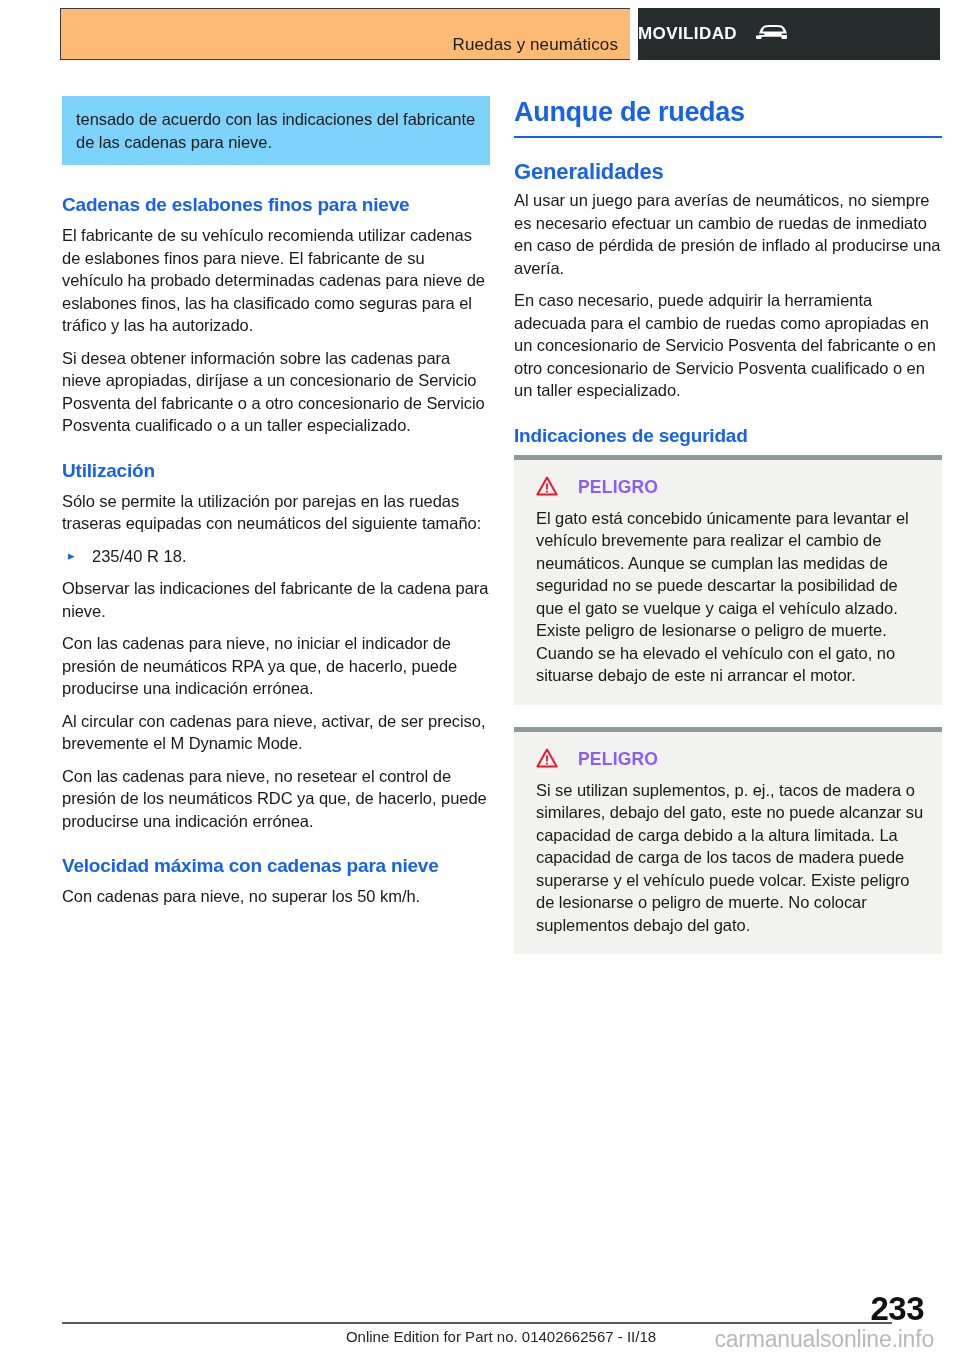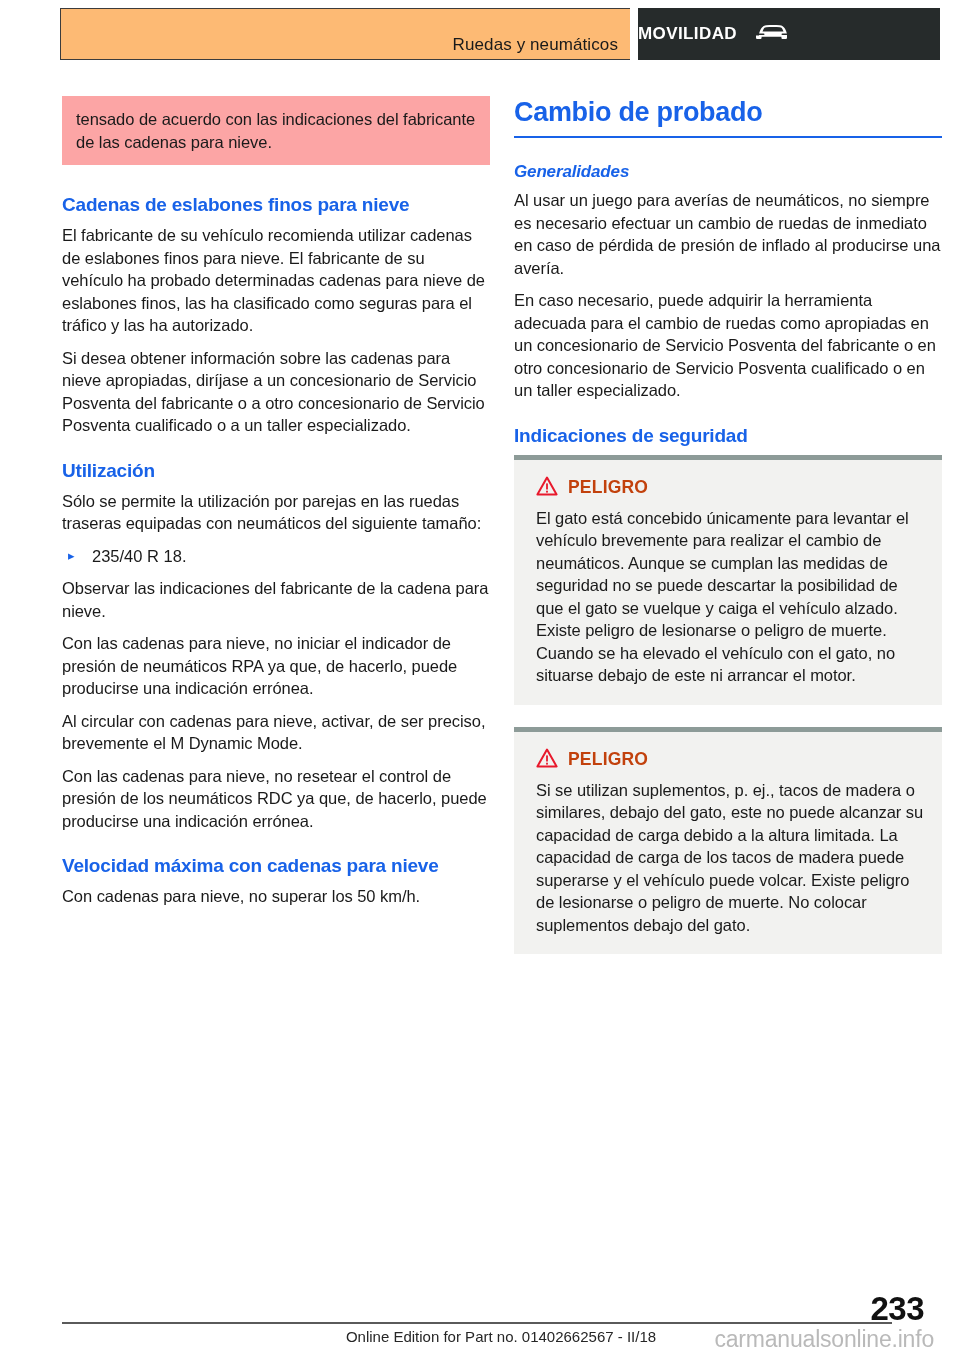--- a/index.html
+++ b/index.html
@@ -82,21 +82,21 @@
 
   
   p {
     margin: 0 0 10px 0;
     font-size: 16.5px;
     line-height: 22.5px;
     color: #1a1a1a;
     letter-spacing: -0.05px;
   }
   .lead-box {
-    background: #fca5a5;
+    background: #7dd3fc;
     padding: 12px 14px 12px 14px;
     margin-bottom: 26px;
   }
   .lead-box p {
     margin: 0;
   }
   h1.title {
     font-size: 27px;
     font-weight: bold;
     color: #1862e8;
@@ -114,27 +114,26 @@
     font-weight: bold;
     color: #1862e8;
     margin: 0 0 6px 0;
     line-height: 27px;
     letter-spacing: -0.2px;
   }
   h2.h2.spaced {
     margin-top: 20px;
   }
   h3.h3 {
-    font-size: 17px;
+    font-size: 22px;
     font-weight: bold;
     color: #1862e8;
     margin: 0 0 5px 0;
     line-height: 24px;
     letter-spacing: -0.15px;
-    font-style: italic;
   }
 
   ul.bullets {
     list-style: none;
     margin: 2px 0 10px 0;
     padding: 0;
   }
   ul.bullets li {
     display: flex;
     align-items: flex-start;
@@ -168,23 +167,23 @@
     padding: 16px 18px 18px 22px;
   }
   .warning-head {
     display: flex;
     align-items: center;
     margin-bottom: 7px;
   }
   .warning-label {
     font-size: 17.5px;
     font-weight: bold;
-    color: #c2410c;
+    color: #8b5cf6;
     letter-spacing: 0.2px;
-    margin-left: 10px;
+    margin-left: 20px;
   }
   .warning-inner p {
     margin: 0;
     font-size: 16.5px;
     line-height: 22.5px;
   }
 
   
   .footer {
     position: absolute;
@@ -274,21 +273,21 @@
       <p>Con las cadenas para nieve, no iniciar el indicador de presión de neumáticos RPA ya que, de hacerlo, puede producirse una indicación errónea.</p>
       <p>Al circular con cadenas para nieve, activar, de ser preciso, brevemente el M Dynamic Mode.</p>
       <p>Con las cadenas para nieve, no resetear el control de presión de los neumáticos RDC ya que, de hacerlo, puede producirse una indicación errónea.</p>
 
       <h2 class="h2 spaced">Velocidad máxima con cadenas para nieve</h2>
       <p>Con cadenas para nieve, no superar los 50 km/h.</p>
     </div>
 
     <div class="col">
 
-      <h1 class="title">Cambio de probado</h1>
+      <h1 class="title">Aunque de ruedas</h1>
       <hr class="title-rule">
 
       <h3 class="h3">Generalidades</h3>
       <p>Al usar un juego para averías de neumáticos, no siempre es necesario efectuar un cambio de ruedas de inmediato en caso de pérdida de presión de inflado al producirse una avería.</p>
       <p>En caso necesario, puede adquirir la herramienta adecuada para el cambio de ruedas como apropiadas en un concesionario de Servicio Posventa del fabricante o en otro concesionario de Servicio Posventa cualificado o en un taller especializado.</p>
 
       <h2 class="h2 spaced">Indicaciones de seguridad</h2>
 
       <div class="warning">
         <div class="warning-topbar"></div>

